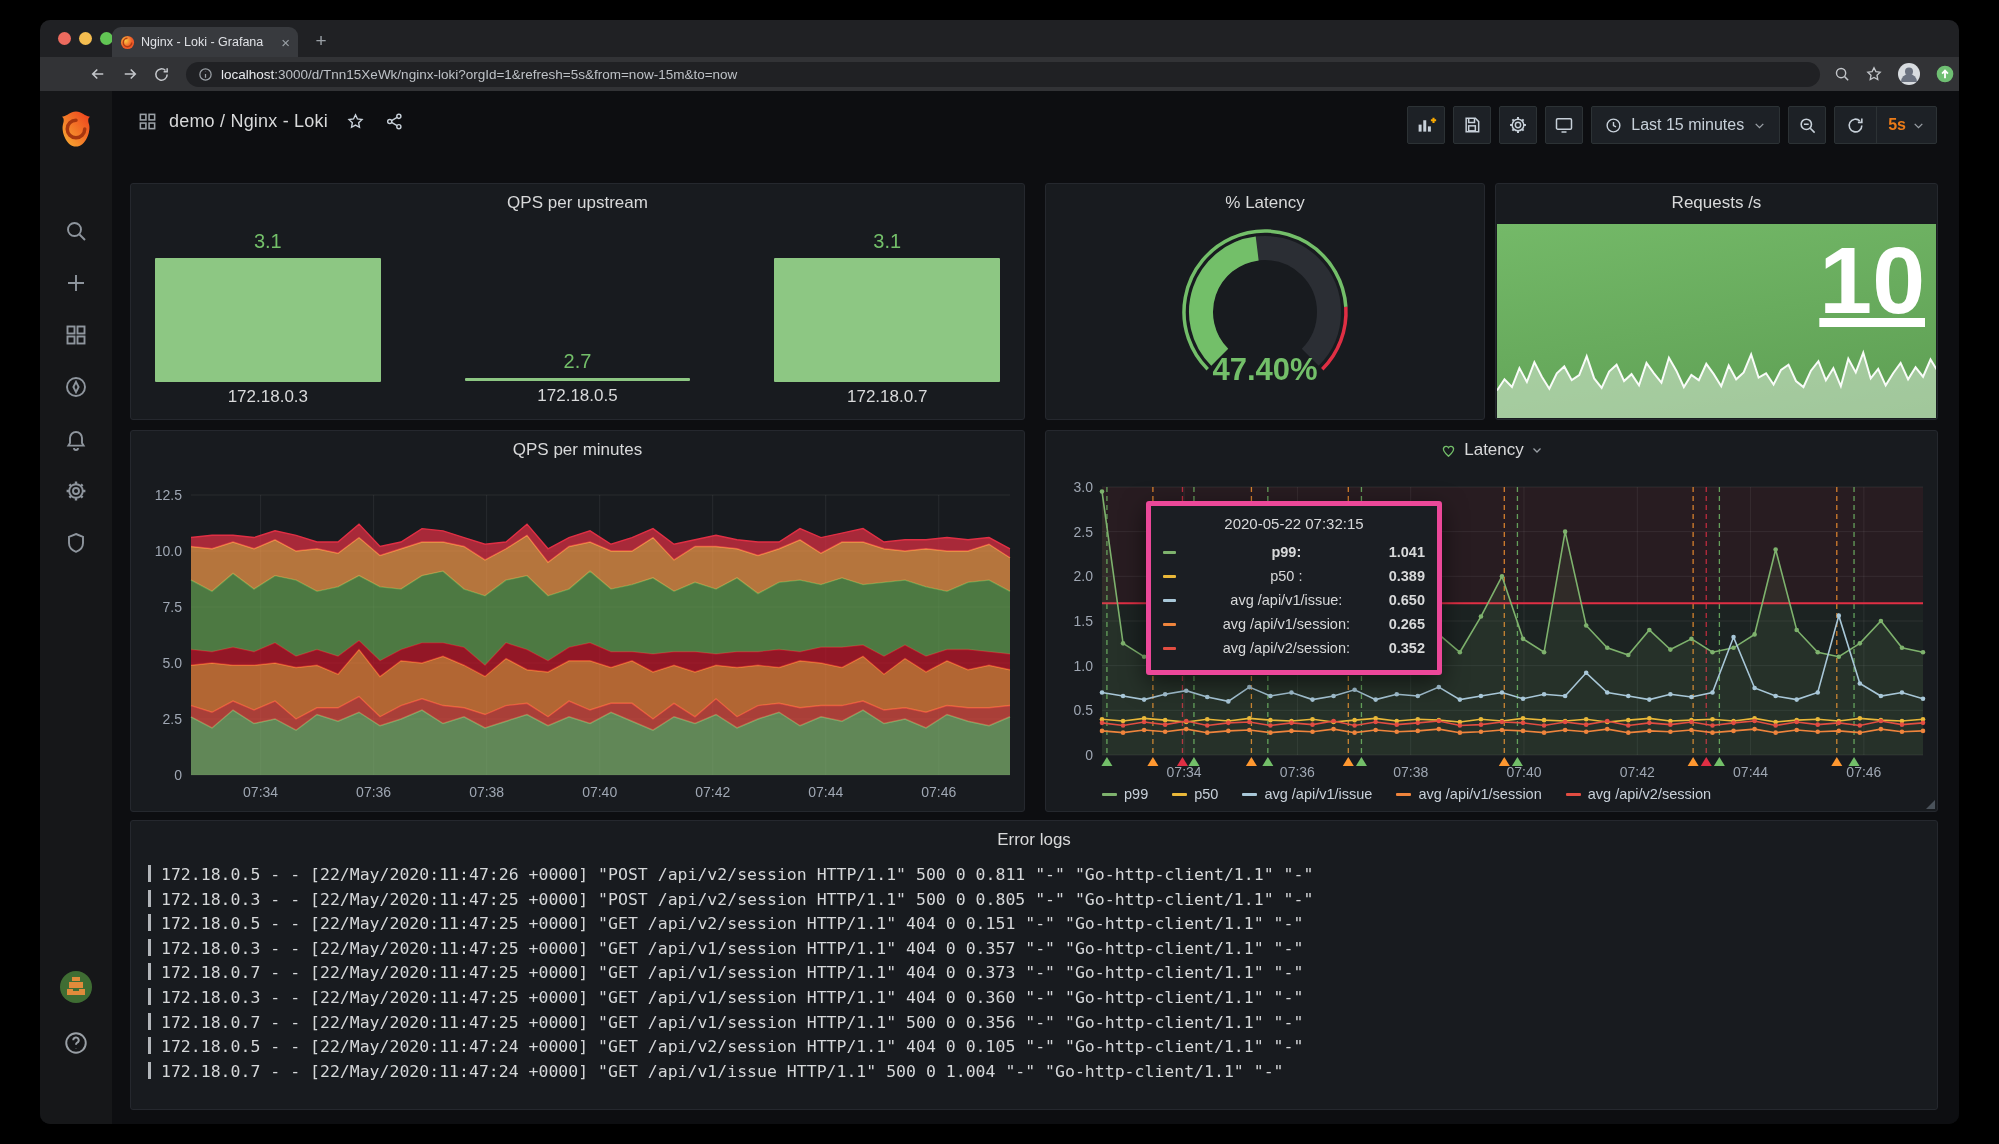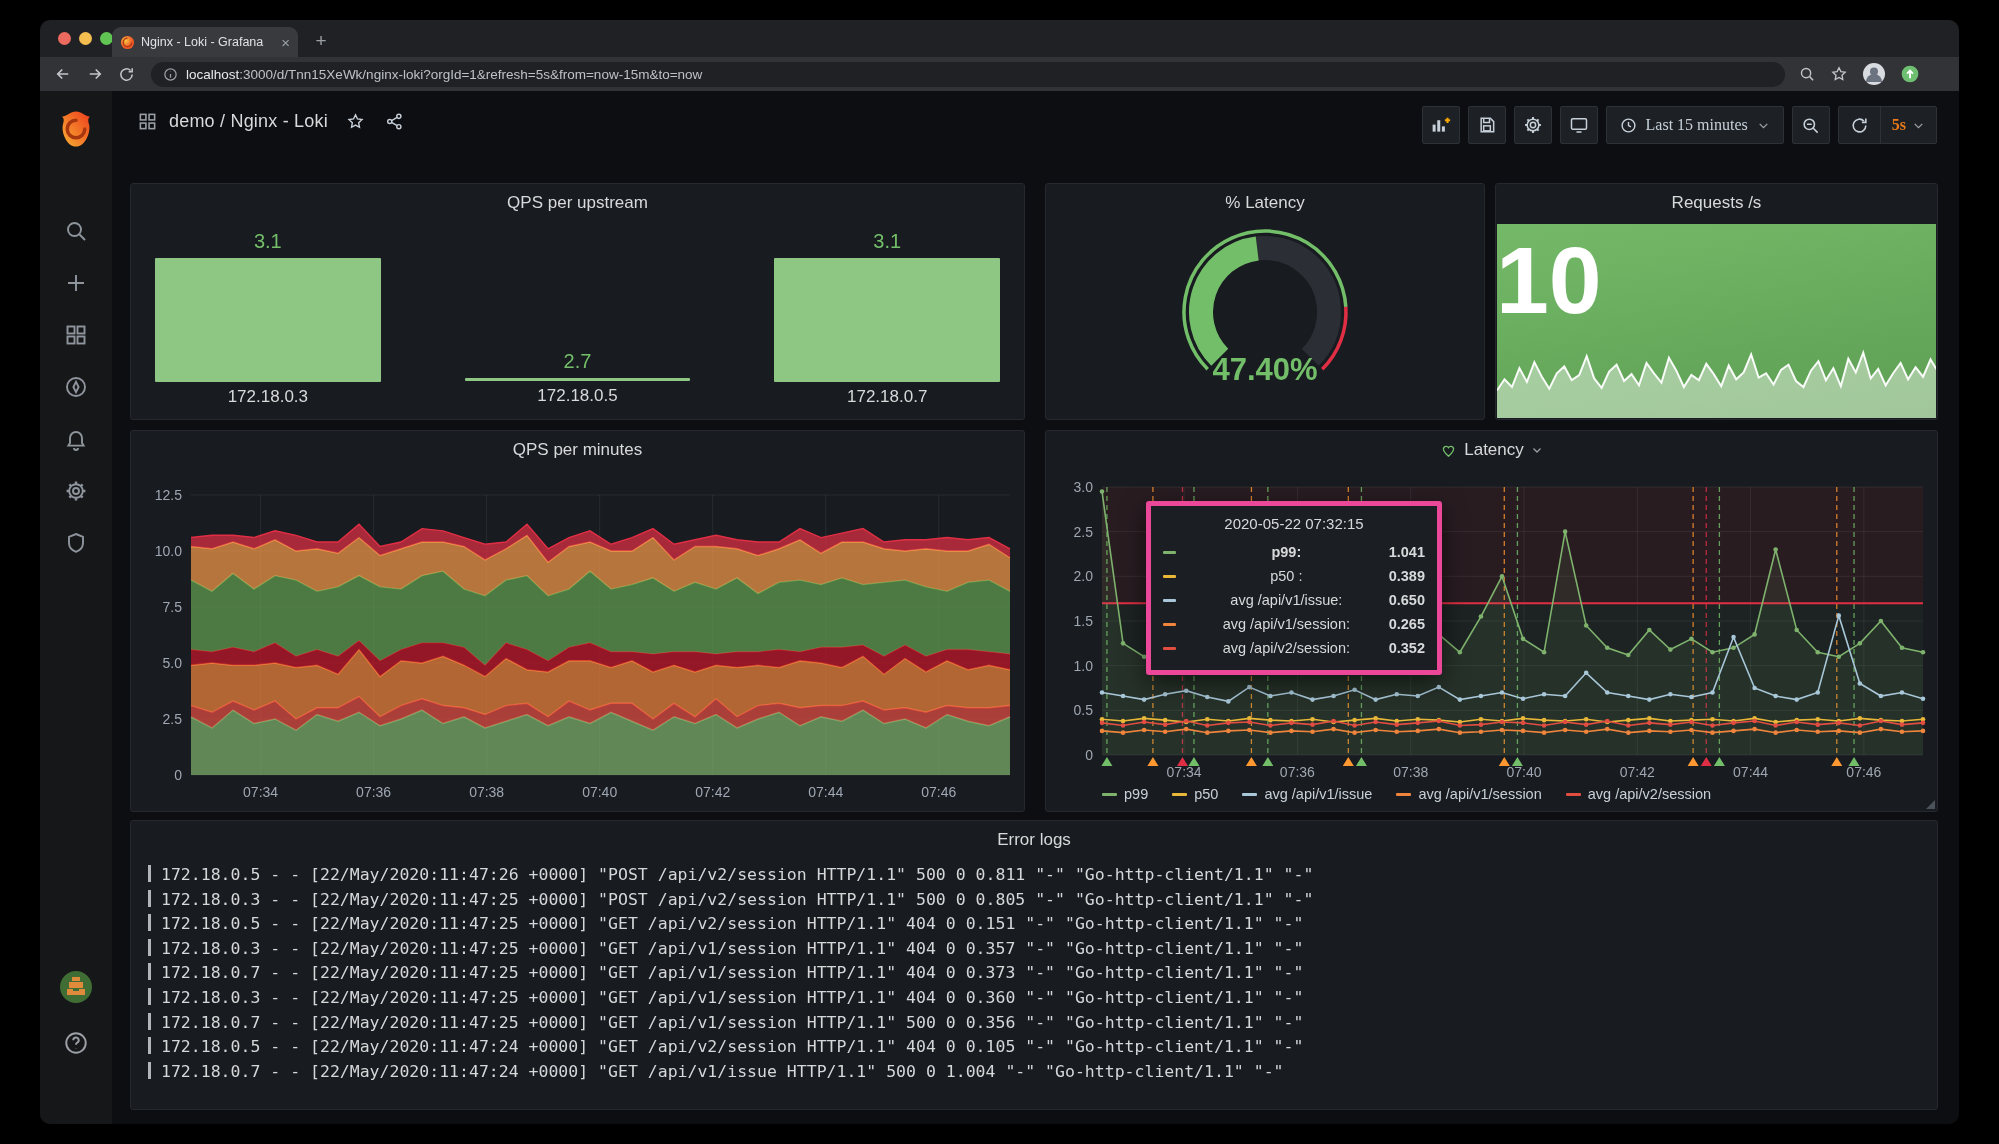--- a/index.html
+++ b/index.html
@@ -7,35 +7,35 @@
   .window{position:absolute;left:40px;top:20px;width:1919px;height:1104px;border-radius:10px;overflow:hidden;
           background:#0c0d10;box-shadow:0 25px 70px rgba(0,0,0,.75);}
   
   .tabstrip{position:absolute;left:0;top:0;width:100%;height:37px;background:#202124;}
   .traffic{position:absolute;top:12px;width:13px;height:13px;border-radius:50%;}
   .tab{position:absolute;left:72px;top:7px;width:186px;height:30px;background:#383a3e;border-radius:9px 9px 0 0;
        display:flex;align-items:center;padding:0 8px;box-sizing:border-box;}
   .tab-title{color:#dfe1e5;font-size:12.5px;white-space:nowrap;overflow:hidden;flex:1;margin:0 8px 0 6px;}
   .tab-close{color:#9aa0a6;font-size:15px;line-height:1;}
   .newtab{position:absolute;left:268px;top:8px;color:#9aa0a6;font-size:19px;width:26px;height:26px;display:flex;align-items:center;justify-content:center;}
-  .toolbar{position:absolute;left:0;top:37px;width:100%;height:34px;background:#323336;display:flex;align-items:center;}
+  .toolbar{position:absolute;left:0;top:37px;width:100%;height:34px;background:#323336;display:flex;align-items:center;padding-left:35px;}
   .navic{color:#c2c5c9;margin-left:14px;display:flex;align-items:center;}
   .omnibox{height:25px;background:#202124;border-radius:13px;margin-left:16px;flex:1;max-width:1610px;
            display:flex;align-items:center;padding:0 12px;}
   .url{font-size:13.5px;color:#bdc1c6;white-space:nowrap;margin-left:8px;}
   .url b{color:#e8eaed;font-weight:normal;}
   .chrome-right{display:flex;align-items:center;gap:14px;margin:0 16px 0 14px;}
   
   .gf{position:absolute;left:0;top:71px;right:0;bottom:0;background:#0d0e11;}
   .sidebar{position:absolute;left:0;top:0;width:72px;bottom:0;background:#161719;}
   .side-icon{position:absolute;left:0;width:72px;height:44px;display:flex;align-items:center;justify-content:center;}
   .gf-head{position:absolute;left:72px;right:0;top:0;height:60px;}
   .crumb{position:absolute;left:26px;top:12px;display:flex;align-items:center;gap:12px;height:36px;}
   .crumb-title{color:#d8d9da;font-size:18px;letter-spacing:.2px;}
-  .head-actions{position:absolute;right:22px;top:11px;display:flex;align-items:center;gap:8px;height:46px;font-family:Liberation Serif, serif;}
+  .head-actions{position:absolute;right:22px;top:11px;display:flex;align-items:center;gap:8px;height:46px;}
   .nav-btn{height:38px;min-width:38px;background:#1d2126;border:1px solid #2c3235;border-radius:2px;
            display:flex;align-items:center;justify-content:center;box-sizing:border-box;}
   .time-btn{height:38px;background:#1d2126;border:1px solid #2c3235;border-radius:2px;display:flex;align-items:center;
             gap:9px;padding:0 13px;box-sizing:border-box;}
   .time-label{color:#c7d0d9;font-size:16px;}
   .btn-group{display:flex;height:38px;border:1px solid #2c3235;border-radius:2px;background:#1d2126;box-sizing:border-box;}
   .btn-group .seg{display:flex;align-items:center;justify-content:center;padding:0 11px;}
   .btn-group .seg + .seg{border-left:1px solid #2c3235;}
   .refresh-label{color:#eb7b18;font-size:16px;font-weight:bold;margin-right:6px;}
   
@@ -44,21 +44,21 @@
   
   .bars-row{position:absolute;left:14px;right:14px;top:46px;bottom:8px;display:flex;gap:84px;padding:0 10px;}
   .bar-col{flex:1;display:flex;flex-direction:column;}
   .bar-area{flex:1;display:flex;flex-direction:column;justify-content:flex-end;align-items:center;}
   .bar-value{color:#73bf69;font-size:20px;margin-bottom:5px;}
   .bar-fill{width:100%;background:#8dc783;border-radius:1px;}
   .bar-label{height:30px;display:flex;align-items:center;justify-content:center;color:#d8d9da;font-size:17px;}
   
   .gauge-value{position:absolute;left:0;right:0;top:168px;text-align:center;color:#73bf69;font-size:31px;font-weight:bold;}
   .stat-bg{position:absolute;left:1px;right:1px;top:40px;bottom:1px;background:linear-gradient(170deg,#74b968,#5d9e53);overflow:hidden;}
-  .stat-value{position:absolute;left:0;right:12px;top:42px;text-align:left;color:#ffffff;font-size:95px;font-weight:bold;}
+  .stat-value{position:absolute;left:0;right:12px;top:42px;text-align:right;color:#ffffff;font-size:95px;font-weight:bold;text-decoration:underline;}
   
   .lat-title{position:absolute;left:0;right:0;top:9px;display:flex;align-items:center;justify-content:center;gap:7px;}
   .lat-title span{color:#d8d9da;font-size:17px;font-weight:500;}
   .legend{position:absolute;left:56px;bottom:9px;display:flex;gap:24px;align-items:center;}
   .legend-item{display:flex;align-items:center;gap:7px;color:#c7d0d9;font-size:14.5px;}
   .legend-dash{width:15px;height:3px;border-radius:1px;}
   .tooltip{position:absolute;left:100px;top:70px;width:262px;background:#1b1e23;border:5px solid #ec4899;border-radius:3px;
            box-shadow:0 8px 24px rgba(0,0,0,.55);padding:9px 12px 10px;z-index:5;}
   .tt-time{text-align:center;color:#d8d9da;font-size:15px;font-weight:500;margin-bottom:8px;}
   .tt-row{display:flex;align-items:center;height:24px;color:#d8d9da;font-size:14.5px;}

